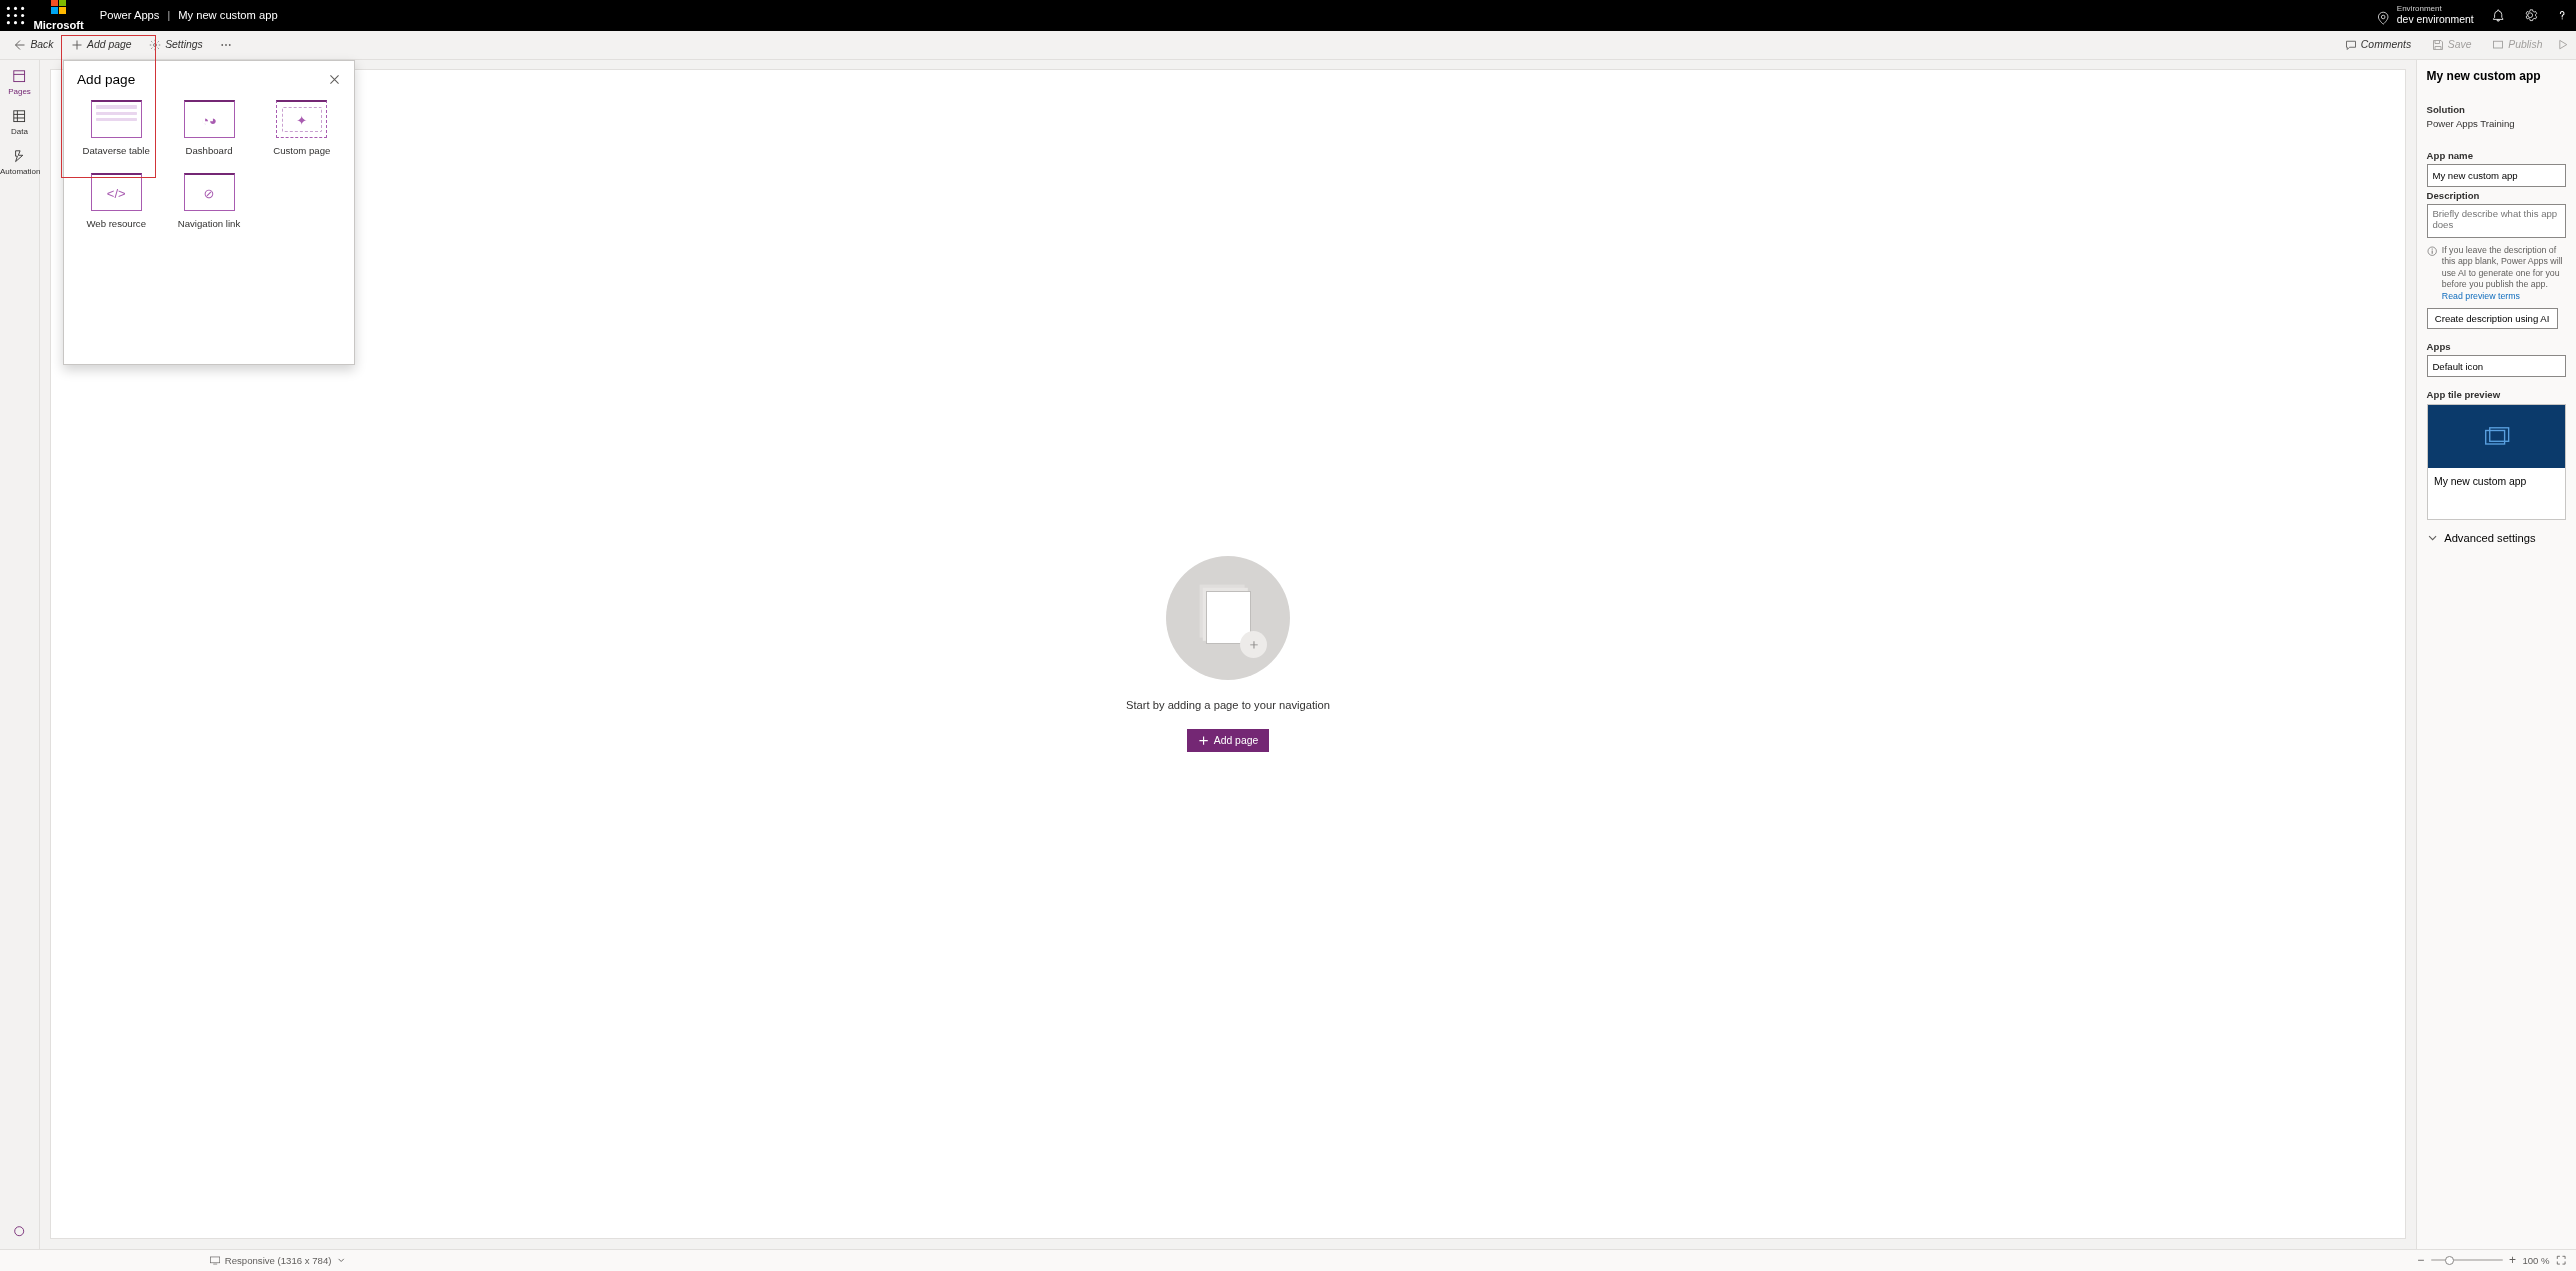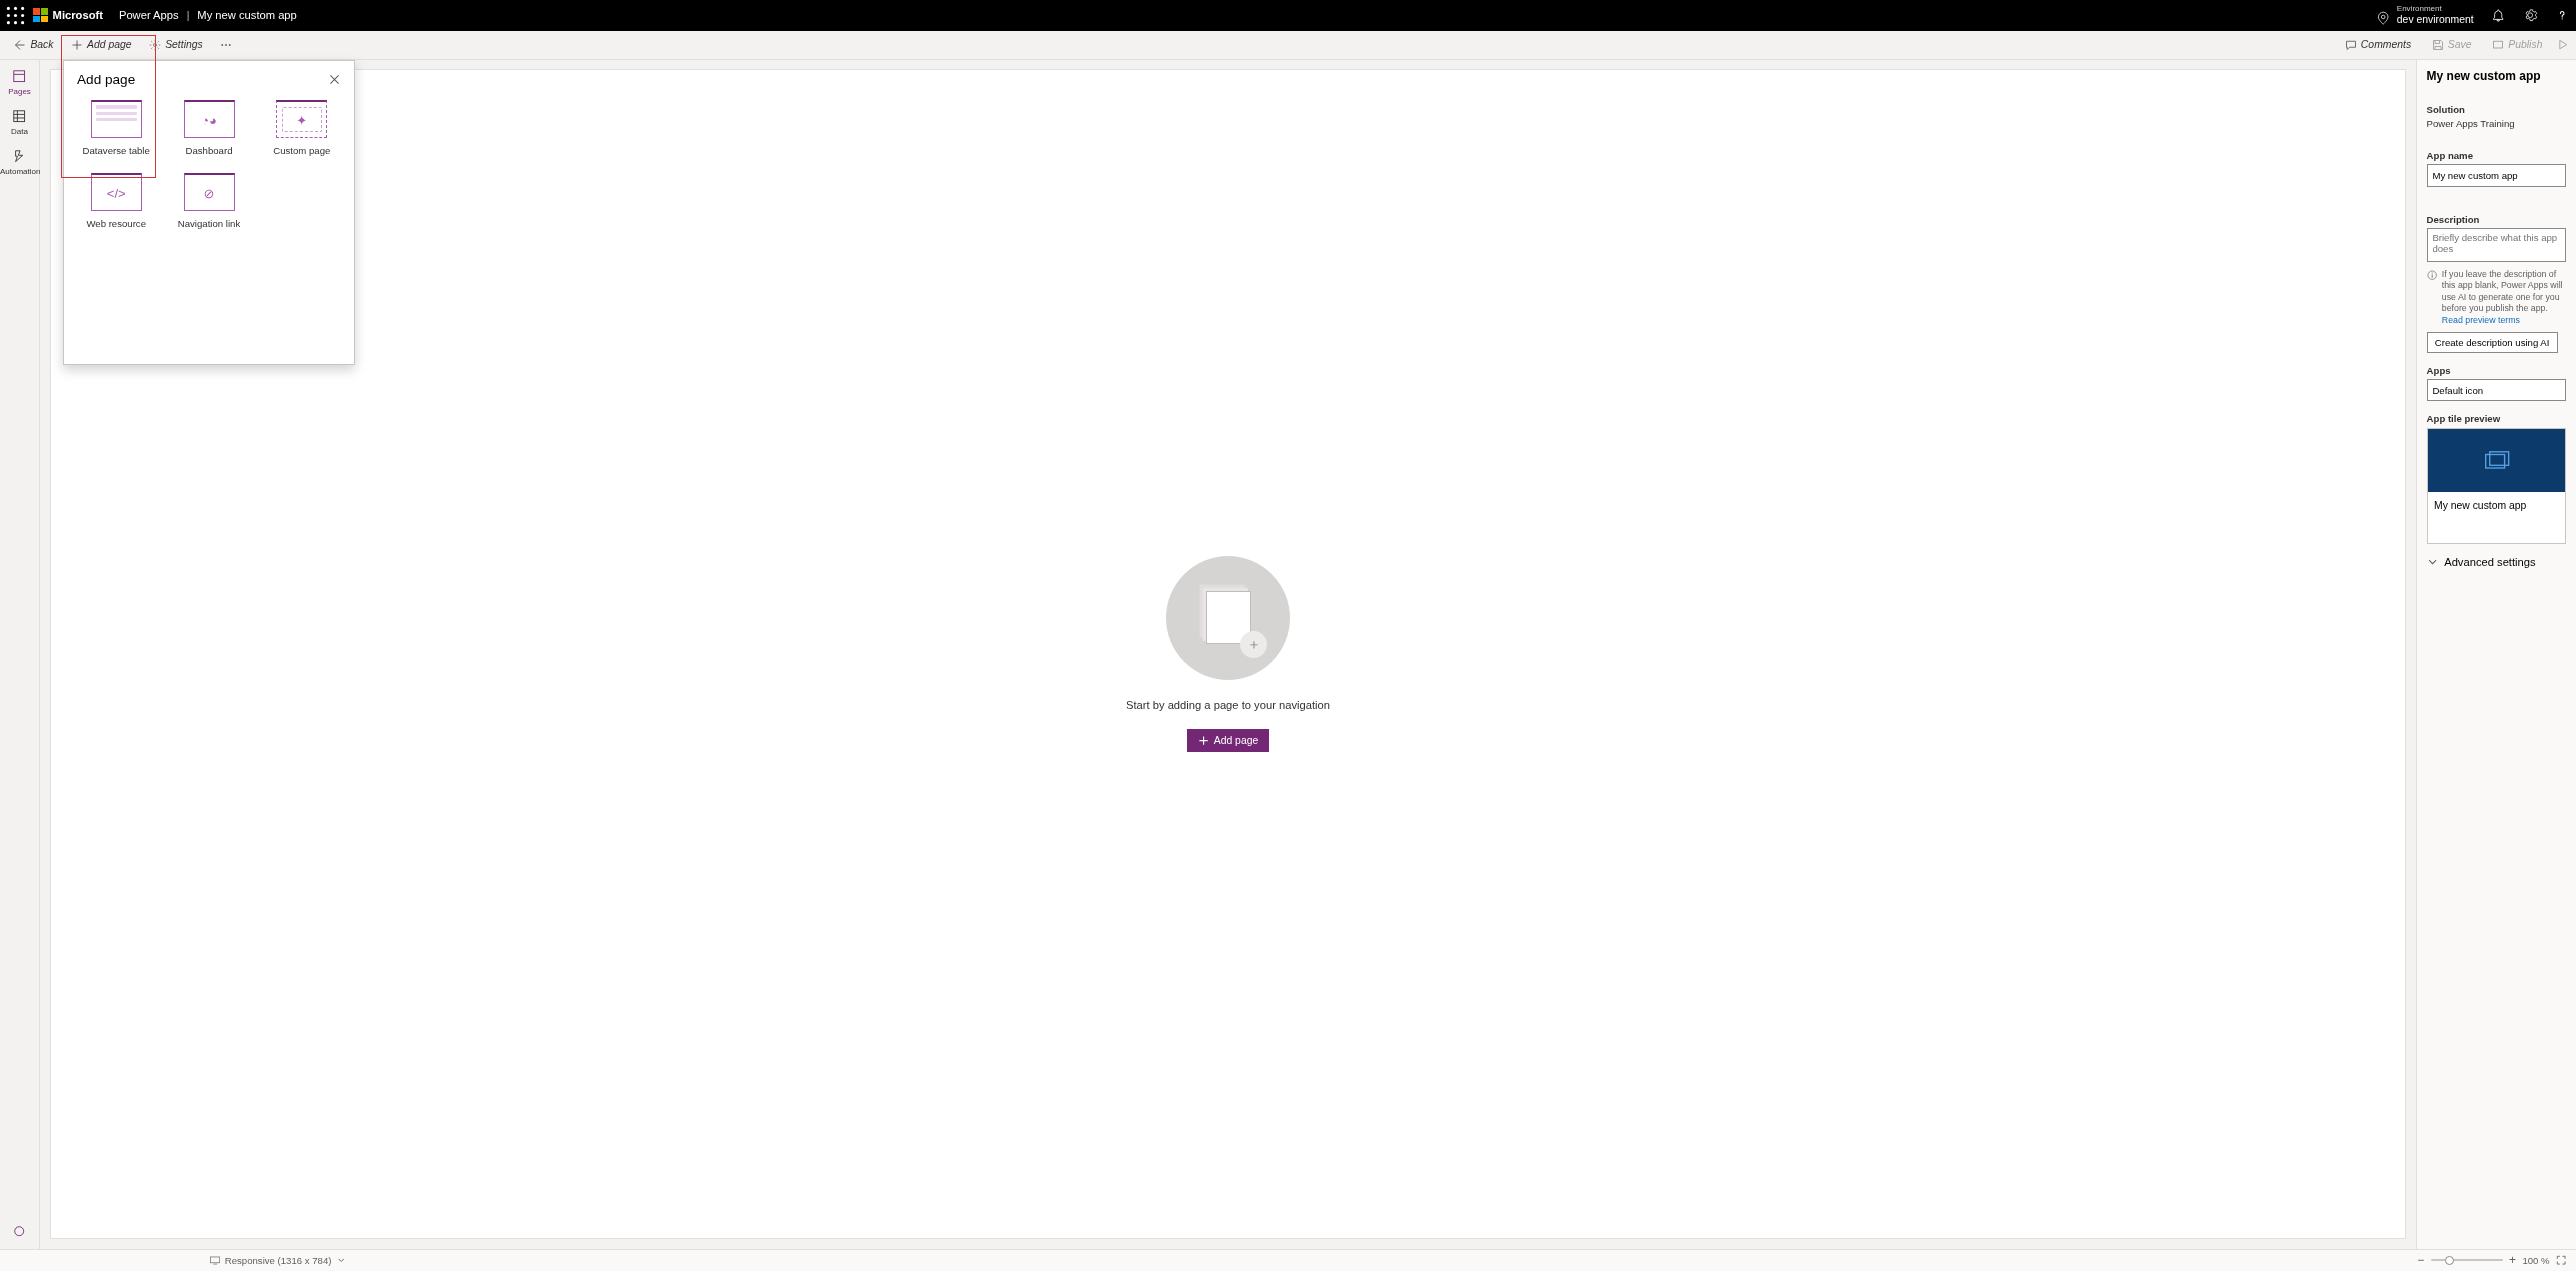--- a/index.html
+++ b/index.html
@@ -5,21 +5,21 @@
 * { box-sizing: border-box; margin: 0; padding: 0; font-family: "Segoe UI", Arial, sans-serif; }
 html, body { width: 100%; height: 100%; overflow: hidden; background: #f3f2f1; }
 
 
 .top-header {
   height: 30.5px; background: #000; color: #fff;
   display: flex; align-items: center; padding: 0 6.4px;
   font-size: 10.4px;
 }
 .waffle { width: 19px; height: 19px; display:flex; align-items:center; justify-content:center; margin-right: 8px; fill:#fff; }
-.ms-logo { display:flex; align-items:center; gap:4.8px; margin-right:16px; }
+.ms-logo { display:flex; align-items:center; gap:4.8px; margin-right:16px;flex-direction:column; }
 .ms-logo-squares { width:14.4px; height:14.4px; display:grid; grid-template-columns:1fr 1fr; grid-template-rows:1fr 1fr; gap:0.8px; }
 .ms-logo-squares span:nth-child(1){background:#f25022;}
 .ms-logo-squares span:nth-child(2){background:#7fba00;}
 .ms-logo-squares span:nth-child(3){background:#00a4ef;}
 .ms-logo-squares span:nth-child(4){background:#ffb900;}
 .ms-logo-text { font-weight:600; font-size:11.2px; }
 .app-brand { font-size:11.2px; }
 .header-sep { margin: 0 8px; color:#bbb; }
 .top-header-right { margin-left:auto; display:flex; align-items:center; gap:17.6px; }
 .env-block { display:flex; align-items:flex-end; gap:6.4px; line-height:1.1; }
@@ -272,21 +272,21 @@
 
   <div class="props-panel">
     <h3>My new custom app</h3>
 
     <div class="prop-label">Solution</div>
     <div class="prop-static">Power Apps Training</div>
 
     <div class="prop-label">App name</div>
     <input class="prop-input" value="My new custom app" style="">
 
-    <div class="prop-label" style="margin-top:27px">Description</div>
+    <div class="prop-label" style="margin-top:3px">Description</div>
     <textarea class="prop-textarea" placeholder="Briefly describe what this app does" style=""></textarea>
 
     <div class="info-row">
       <svg viewBox="0 0 16 16">
           <circle cx="8" cy="8" r="6.5" fill="none" stroke="#605e5c"></circle>
           <line x1="8" y1="7" x2="8" y2="12" stroke="#605e5c" stroke-width="1.3"></line>
           <circle cx="8" cy="4.6" r="0.9" fill="#605e5c"></circle>
         </svg>
       <div><span>If you leave the description of this app blank, Power Apps will use AI to generate one for you before you publish the app. </span><a href="#">Read preview terms</a></div>
     </div>

